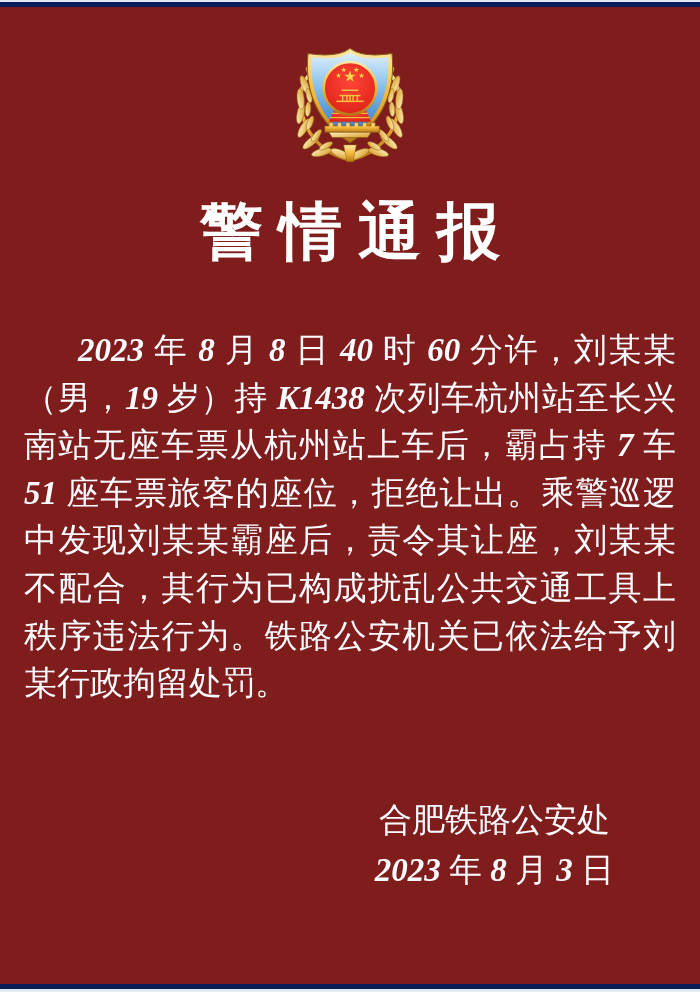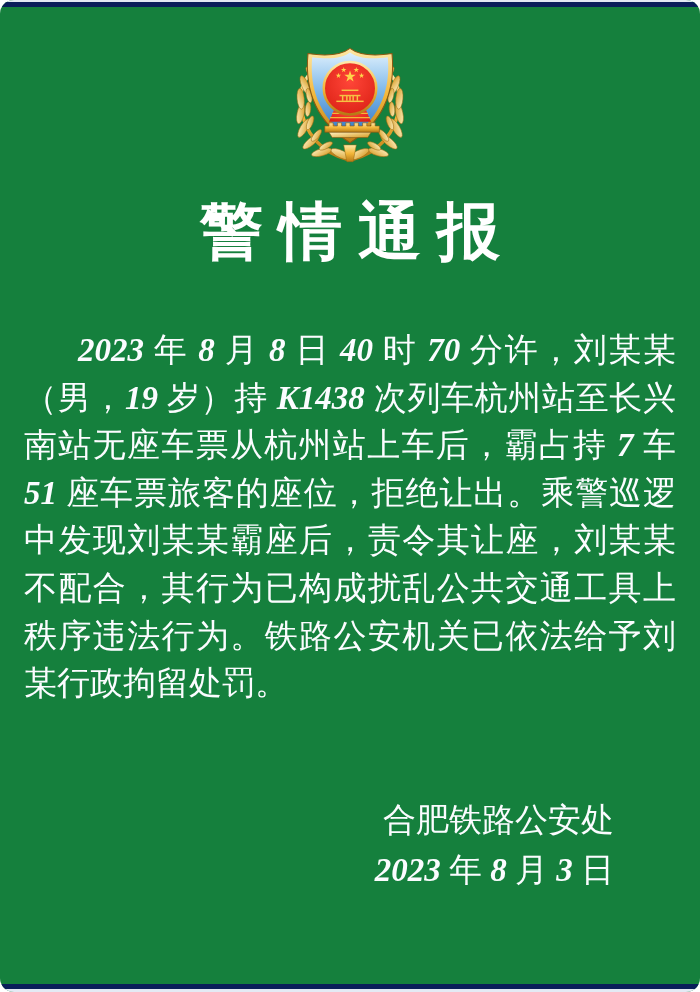--- a/index.html
+++ b/index.html
@@ -4,23 +4,22 @@
 <style>
   html,body{margin:0;padding:0;}
   body{
     width:700px;height:992px;
     font-family:"Liberation Serif","DejaVu Serif",serif;
     background:#ffffff;
   }
   .page{
     position:relative;
     width:700px;height:992px;
-    background:#15803d;
+    background:#7f1d1d;
     overflow:hidden;
-    border-radius:14px;
   }
   
   .edge{position:absolute;left:0;right:0;}
   .edge-top-white{top:0;height:2px;background:#e3eaf4;}
   .edge-top-dark{top:2px;height:5px;background:#0a1e5a;}
   .edge-bottom-dark{bottom:3px;height:5px;background:#0a1e5a;}
   .edge-bottom-white{bottom:0;height:3px;background:#e3eaf4;}
 
   .badge-wrap{
     position:absolute;top:44px;left:50%;
@@ -51,21 +50,21 @@
     overflow:hidden;
   }
   .body-text .line.first{text-indent:54px;}
   .body-text .line.last{text-align-last:left;}
   .num{font-weight:700;font-style:italic;}
   .signature{
     position:absolute;top:795px;right:86px;
     color:#fbfcff;
     font-size:33px;
     line-height:50px;
-    text-align:right;
+    text-align:center;
     white-space:nowrap;
   }
 </style>
 </head>
 <body>
 
 <div class="page">
   <div class="edge edge-top-white"></div>
   <div class="edge edge-top-dark"></div>
 
@@ -142,21 +141,21 @@
         <path d="M50,49 h20"></path>
         <path d="M47,54.5 h26"></path>
         <path d="M53,49 v5 M57,49 v5 M60,49 v5 M63,49 v5 M67,49 v5"></path>
       </g>
     </svg>
   </div>
 
   <div class="title">警情通报</div>
 
   <div class="body-text">
-    <div class="line first latin-bold"><span class="num">2023</span> 年 <span class="num">8</span> 月 <span class="num">8</span> 日 <span class="num">40</span> 时 <span class="num">70</span> 分许，刘某某</div>
+    <div class="line first latin-bold"><span class="num">2023</span> 年 <span class="num">8</span> 月 <span class="num">8</span> 日 <span class="num">40</span> 时 <span class="num">60</span> 分许，刘某某</div>
     <div class="line latin-bold">（男，<span class="num">19</span> 岁）持 <span class="num">K1438</span> 次列车杭州站至长兴</div>
     <div class="line latin-bold">南站无座车票从杭州站上车后，霸占持 <span class="num">7</span> 车</div>
     <div class="line latin-bold"><span class="num">51</span> 座车票旅客的座位，拒绝让出。乘警巡逻</div>
     <div class="line latin-bold">中发现刘某某霸座后，责令其让座，刘某某拒</div>
     <div class="line latin-bold">不配合，其行为已构成扰乱公共交通工具上的</div>
     <div class="line latin-bold">秩序违法行为。铁路公安机关已依法给予刘某</div>
     <div class="line last latin-bold">某行政拘留处罚。</div>
   </div>
 
   <div class="signature">

